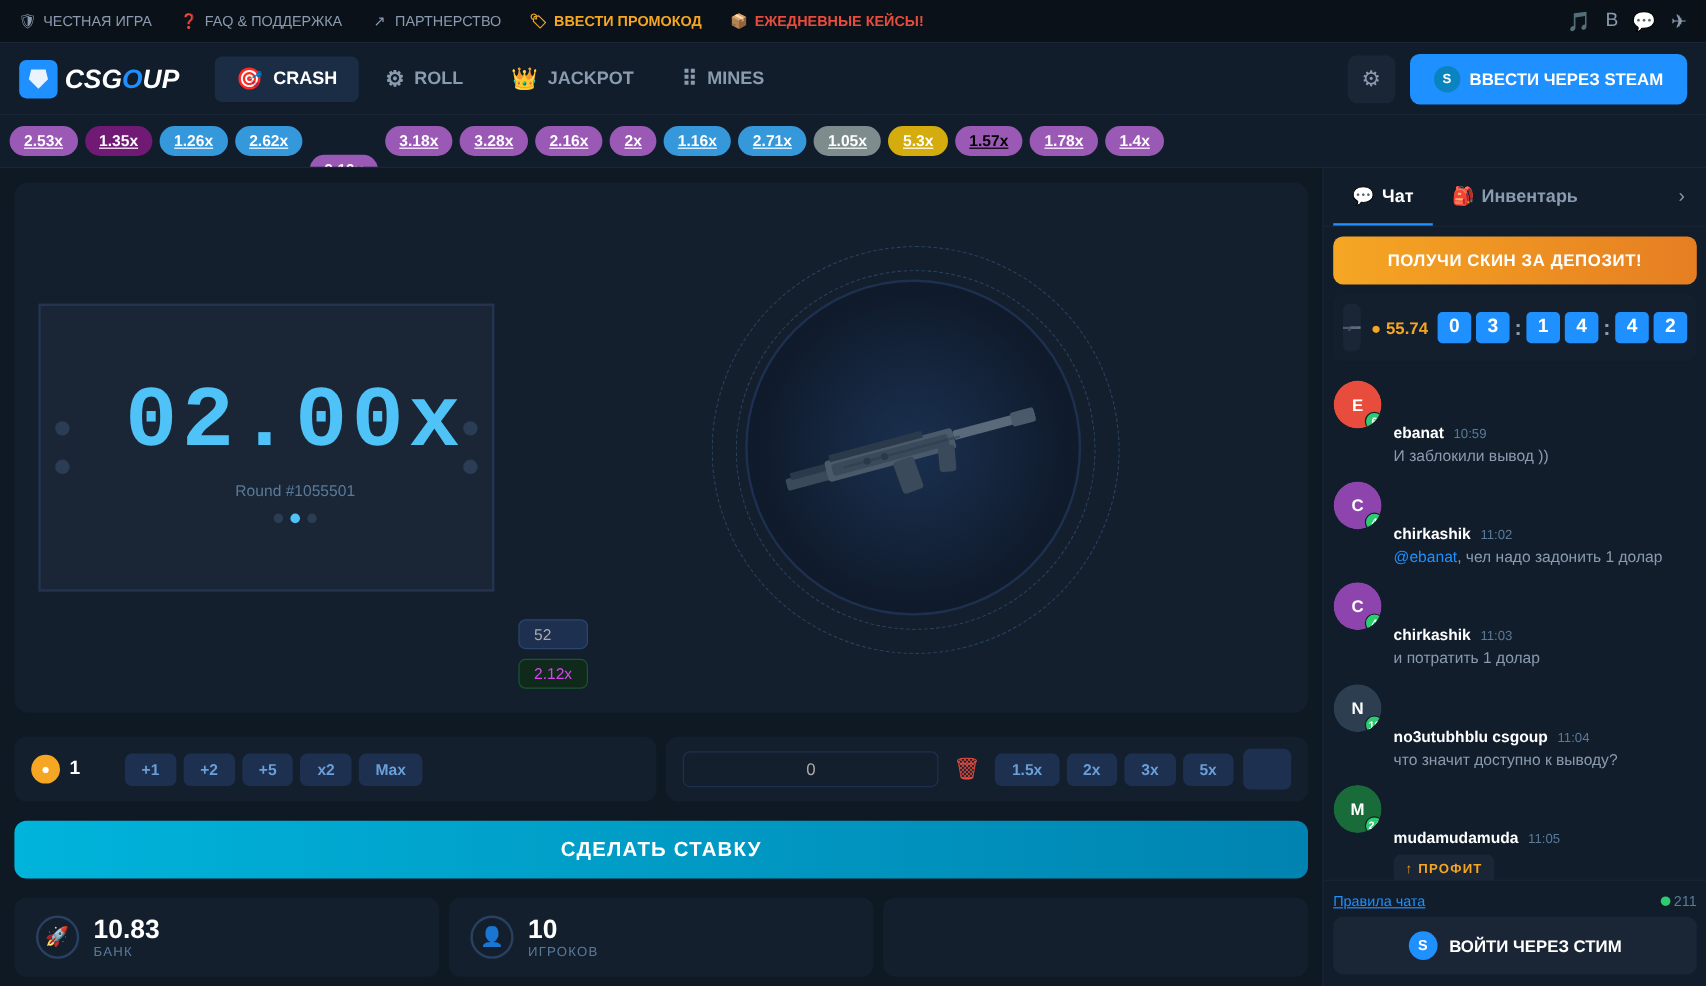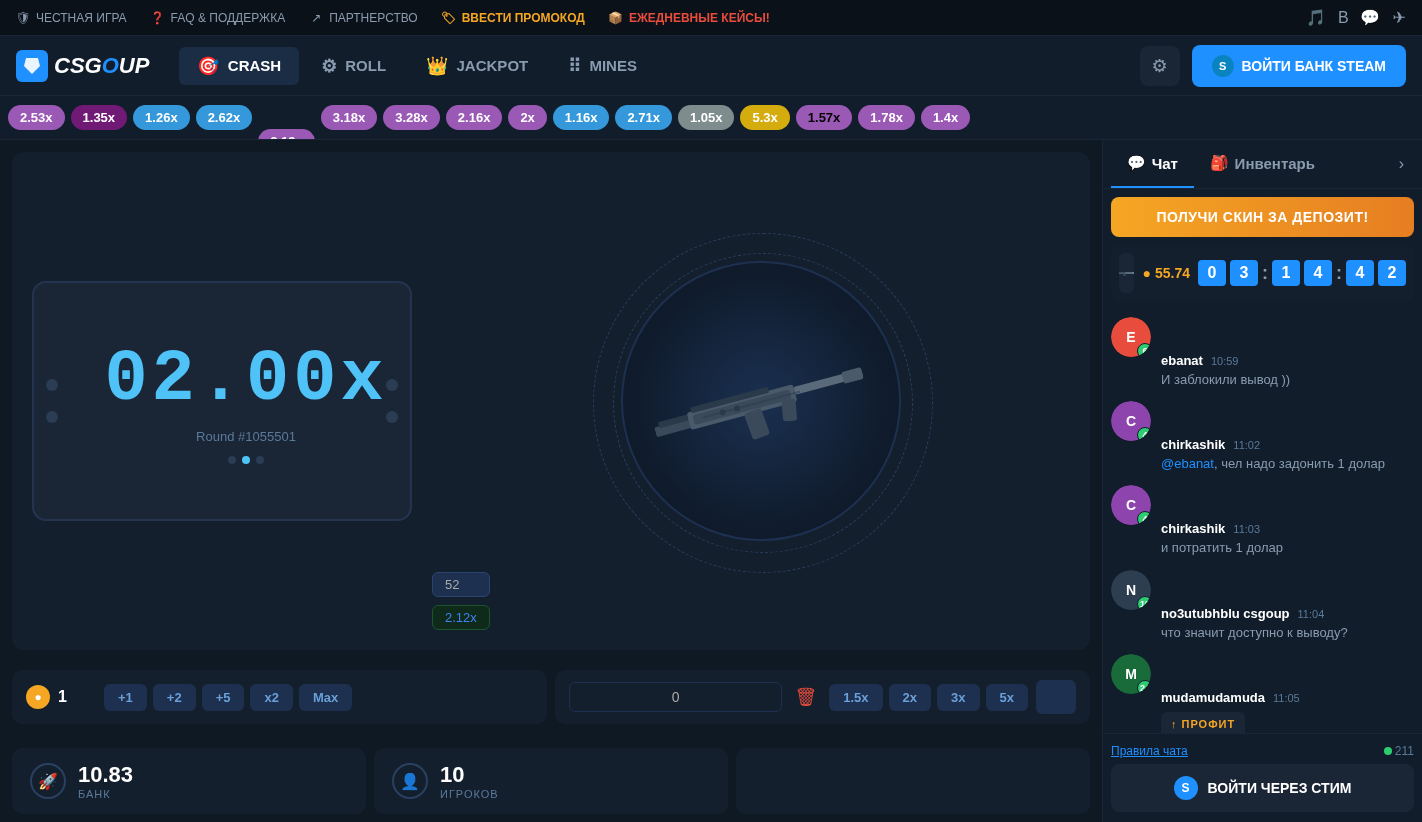--- a/index.html
+++ b/index.html
@@ -113,20 +113,21 @@
       overflow: hidden;
       border-bottom: 1px solid #1a2535;
     }
     .mult-badge {
       padding: 5px 12px;
       border-radius: 20px;
       font-size: 13px;
       font-weight: bold;
       white-space: nowrap;
       cursor: pointer;
+      text-decoration: underline;
     }
 
     
     .main-content {
       display: flex;
       height: calc(822px - 36px - 60px - 44px);
     }
 
     
     .game-area {
@@ -149,21 +150,21 @@
       align-items: center;
       justify-content: space-between;
       overflow: hidden;
       min-height: 280px;
     }
 
     .crash-screen {
       width: 380px;
       height: 240px;
       background: #1a2535;
-      border-radius: 14px;
+      border-radius: 0;
       margin: 20px;
       display: flex;
       flex-direction: column;
       align-items: center;
       justify-content: center;
       position: relative;
       border: 2px solid #243450;
       padding-left: 48px;
     }
     .crash-number {
@@ -187,21 +188,21 @@
     .dot.active { background: #4fc3f7; }
 
     .badge-overlay {
       background: #1e3050;
       border: 1px solid #2a4570;
       border-radius: 6px;
       padding: 4px 12px;
       font-size: 13px;
       color: #aaa;
     }
-    .badge-overlay.green { background: #0f2a1a; border-color: #1a5530; color: #3b82f6; }
+    .badge-overlay.green { background: #0f2a1a; border-color: #1a5530; color: #d946ef; }
 
     
     .gun-area {
       flex: 1;
       display: flex;
       align-items: center;
       justify-content: center;
       position: relative;
     }
     .gun-circle {
@@ -622,21 +623,21 @@
     <div class="nav-item">
       <span style="font-size:18px;">⠿</span>
       <span>MINES</span>
     </div>
   </div>
 
   <div class="nav-right">
     <div class="settings-btn">⚙</div>
     <button class="login-btn">
       <span style="background:#0a84c0;border-radius:50%;width:22px;height:22px;display:inline-flex;align-items:center;justify-content:center;font-size:11px;">S</span>
-      <span>ВОЙТИ БАНК STEAM</span>
+      <span>ВВЕСТИ ЧЕРЕЗ STEAM</span>
     </button>
   </div>
 </div>
 
 <div class="multiplier-bar">
   <div id="mult-badges" style="display: flex; gap: 6px; align-items: center;">
       <div class="mult-badge" style="background: rgb(155, 89, 182); color: rgb(255, 255, 255);">2.53x</div>
       <div class="mult-badge" style="background: #701a75; color: rgb(255, 255, 255);">1.35x</div>
       <div class="mult-badge" style="background: rgb(52, 152, 219); color: rgb(255, 255, 255);">1.26x</div>
       <div class="mult-badge" style="background: rgb(52, 152, 219); color: rgb(255, 255, 255);">2.62x</div>
@@ -738,20 +739,21 @@
           <div class="mult-btns">
             <button class="mult-preset-btn">1.5x</button>
             <button class="mult-preset-btn">2x</button>
             <button class="mult-preset-btn">3x</button>
             <button class="mult-preset-btn">5x</button>
           </div>
           <div style="width:40px;background:#1e3050;border-radius:6px;height:34px;"></div>
         </div>
       </div>
 
+      <button class="place-bet-btn">СДЕЛАТЬ СТАВКУ</button>
     </div>
 
     <div class="stats-row">
       <div class="stat-box">
         <div class="stat-icon">🚀</div>
         <div>
           <div class="stat-value">10.83</div>
           <div class="stat-label">БАНК</div>
         </div>
       </div>

